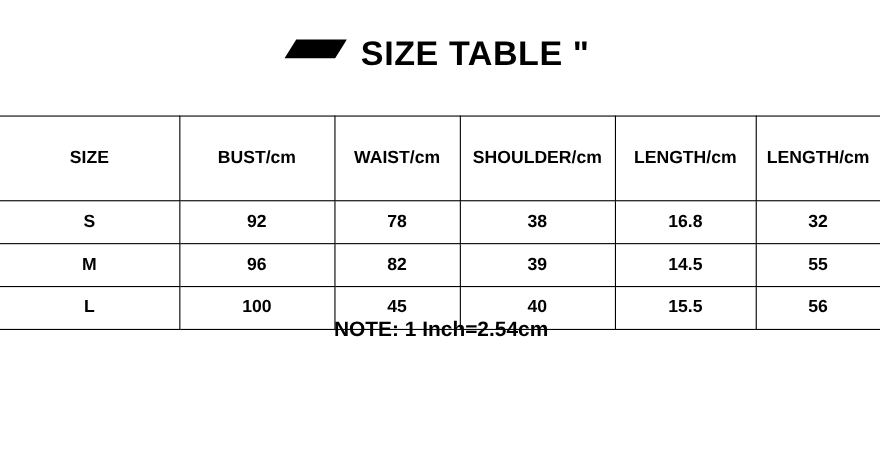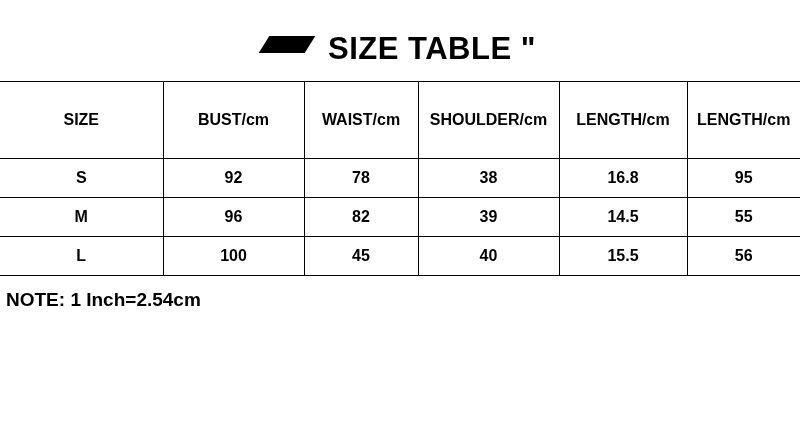--- a/index.html
+++ b/index.html
@@ -45,21 +45,21 @@
     font-size: 31px;
     font-weight: bold;
     letter-spacing: 0.5px;
     white-space: nowrap;
   }
 
   
   .table-wrap {
     position: absolute;
     left: 0;
-    top: 81px;
+    top: 105px;
     width: 800px;
   }
   table.size-table {
     border-collapse: collapse;
     width: 800px;
     table-layout: fixed;
   }
   table.size-table th,
   table.size-table td {
     border: 1px solid #000000;
@@ -87,20 +87,21 @@
   
   table.size-table tr > *:first-child { border-left: none; }
   table.size-table tr > *:last-child { border-right: none; }
 
   
   .notes {
     position: absolute;
     left: 6px;
     top: 289px;
     width: 790px;
+    text-align: center;
   }
   .note-head {
     font-size: 19px;
     font-weight: bold;
     margin: 0 0 6px 0;
     line-height: 1.15;
   }
   .note-line {
     font-size: 15px;
     line-height: 1.55;
@@ -138,21 +139,21 @@
           <th>LENGTH/cm</th>
         </tr>
       </thead>
       <tbody>
         <tr>
           <td>S</td>
           <td>92</td>
           <td>78</td>
           <td>38</td>
           <td>16.8</td>
-          <td>95</td>
+          <td>32</td>
         </tr>
         <tr>
           <td>M</td>
           <td>96</td>
           <td>82</td>
           <td>39</td>
           <td>14.5</td>
           <td>55</td>
         </tr>
         <tr>

